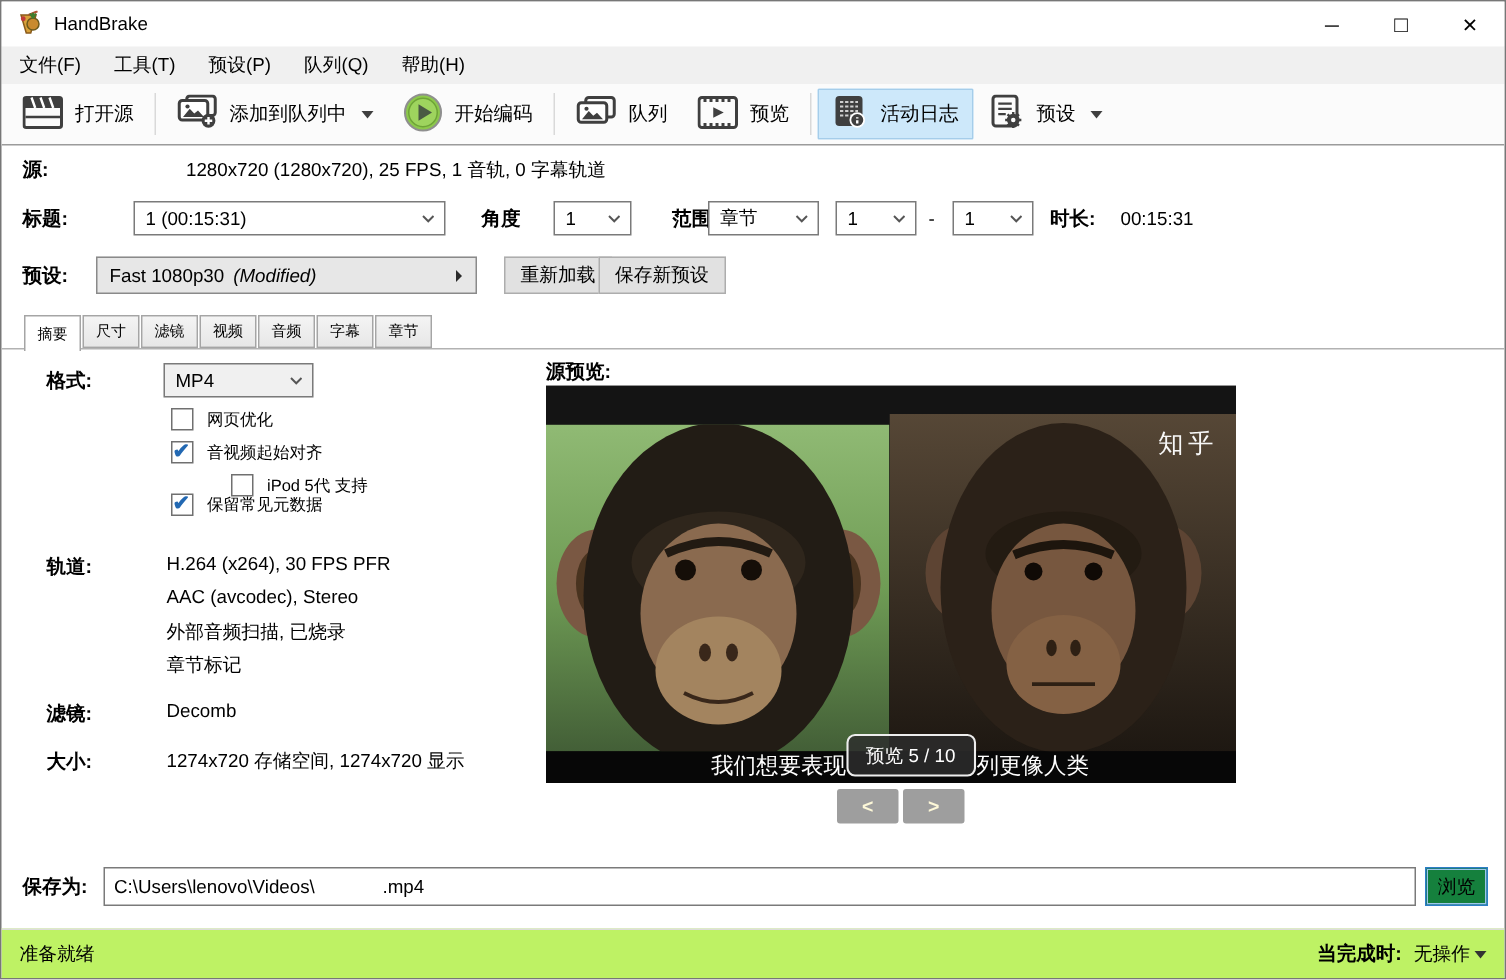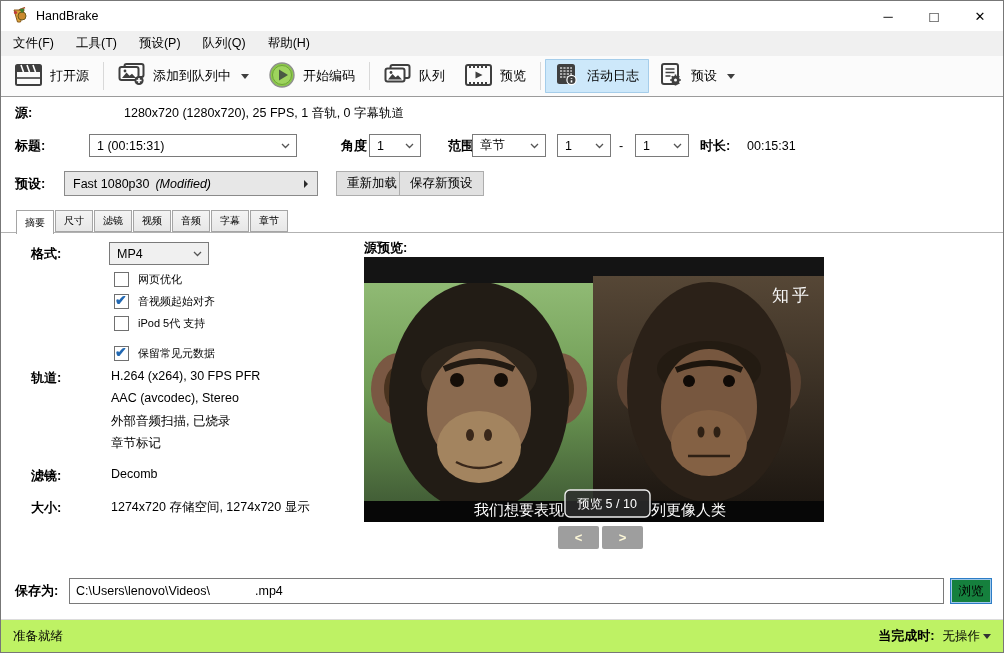--- a/index.html
+++ b/index.html
@@ -208,21 +208,21 @@
     <span class="lbl">标题:</span>
   </div>
   <div class="combo" style="position:absolute; top:133px; left:88px; width:208px;">
     <span>1 (00:15:31)</span>
     <span class="chev">
         <svg width="9" height="6">
           <path d="M1 1l3.5 3.5L8 1" stroke="#555" fill="none" stroke-width="1.3"></path>
         </svg>
       </span>
   </div>
-  <div class="row-abs" style="top:133px; left:340px; height:23px;">
+  <div class="row-abs" style="top:133px; left:320px; height:23px;">
     <span class="lbl">角度</span>
   </div>
   <div class="combo" style="position:absolute; top:133px; left:368px; width:52px;">
     <span>1</span>
     <span class="chev">
         <svg width="9" height="6">
           <path d="M1 1l3.5 3.5L8 1" stroke="#555" fill="none" stroke-width="1.3"></path>
         </svg>
       </span>
   </div>
@@ -307,25 +307,25 @@
   </div>
 
   <div class="chk-row" style="top:268px;">
     <span class="checkbox" data-checked="false"></span>
     <span class="chk-label">网页优化</span>
   </div>
   <div class="chk-row" style="top:290px;">
     <span class="checkbox" data-checked="true"></span>
     <span class="chk-label">音视频起始对齐</span>
   </div>
-  <div class="chk-row" style="top:312px;">
+  <div class="chk-row" style="top:312px;margin-left:40px;">
     <span class="checkbox" data-checked="false"></span>
     <span class="chk-label">iPod 5代 支持</span>
   </div>
-  <div class="chk-row" style="top:342px;">
+  <div class="chk-row" style="top:325px;">
     <span class="checkbox" data-checked="true"></span>
     <span class="chk-label">保留常见元数据</span>
   </div>
 
   <div class="row-abs" style="top:368px; left:30px;">
     <span class="lbl">轨道:</span>
   </div>
   <div class="row-abs" style="top:368px; left:110px;">
     <span class="val">H.264 (x264), 30 FPS PFR</span>
   </div>

